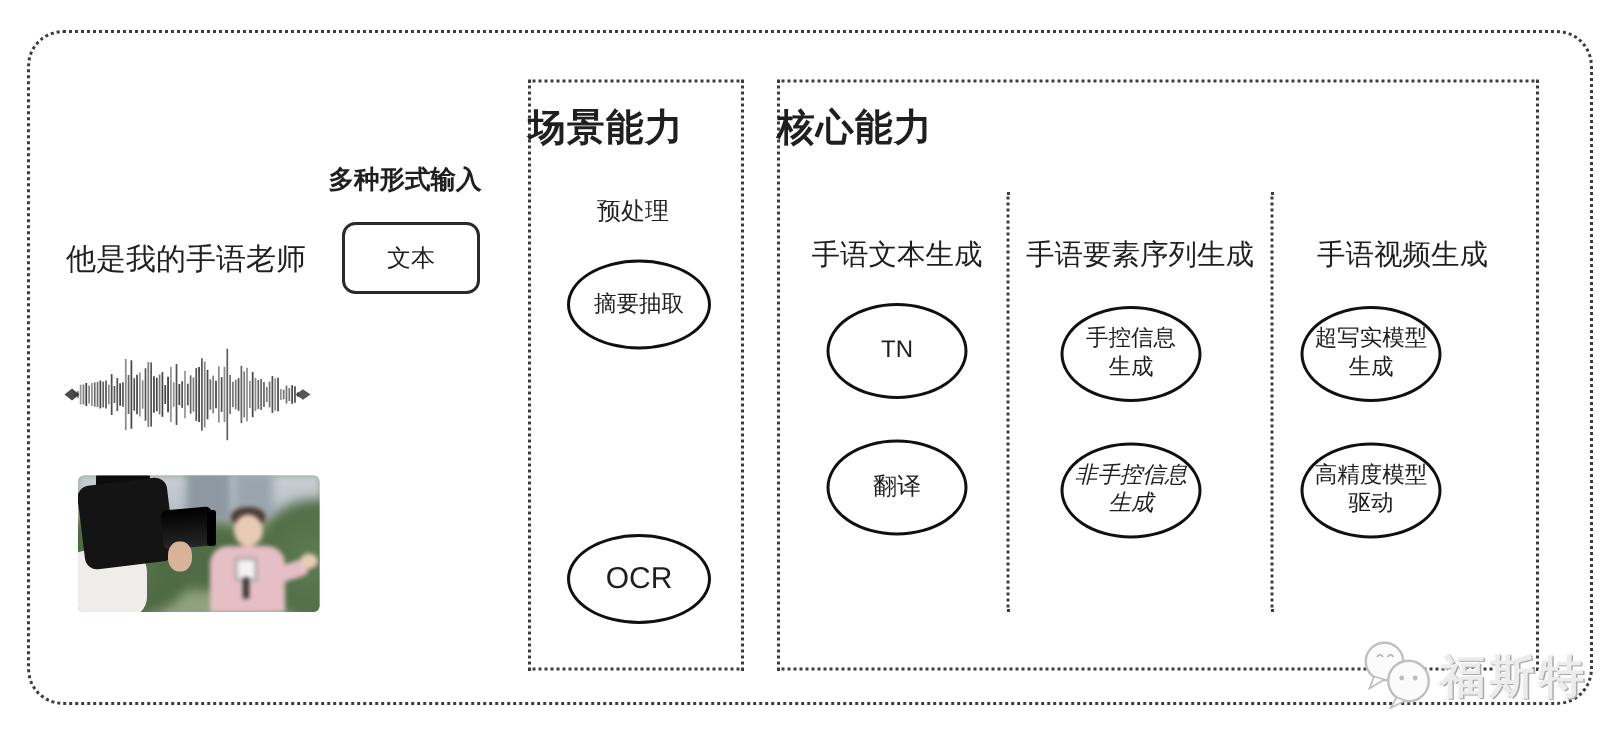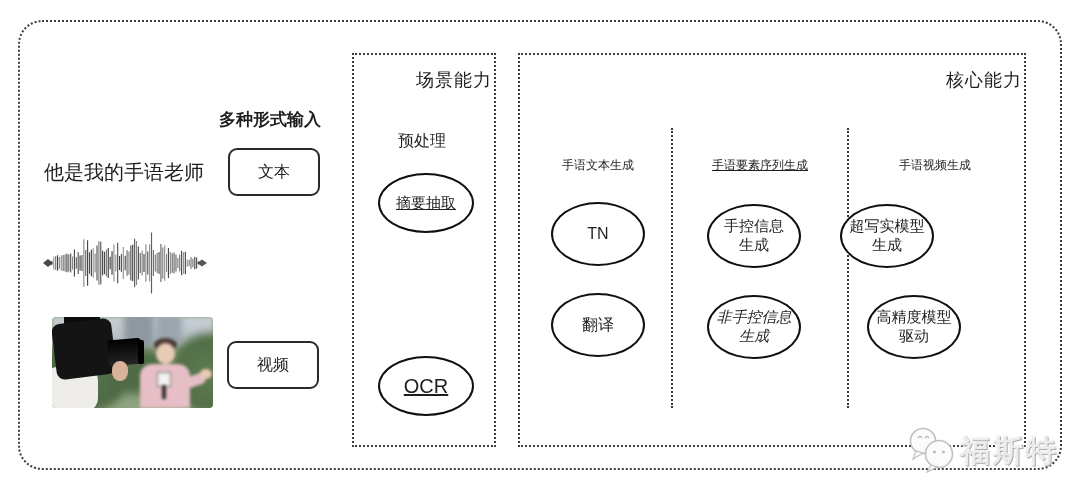--- a/index.html
+++ b/index.html
@@ -11,29 +11,29 @@
   
   .outer-border{
     left:18px;top:20px;width:1040px;height:446px;
     border:2px dotted #3c3c3c;border-radius:24px;
   }
   .dash-box{border:2px dotted #3c3c3c;background:#fff0;}
   .scene-box{left:352px;top:53px;width:140px;height:390px;}
   .core-box{left:518px;top:53px;width:504px;height:390px;}
   .vdivider{width:0;border-left:2px dotted #3c3c3c;top:128px;height:280px;}
 
-  .box-title{font-size:18px;font-weight:normal;text-align:right;letter-spacing:1px;}
+  .box-title{font-size:25px;font-weight:bold;text-align:left;letter-spacing:1px;}
   .scene-title{left:352px;top:68px;width:140px;}
   .core-title{left:518px;top:68px;width:504px;}
   .sub-label{font-size:16px;text-align:center;}
   .pre-label{left:352px;top:131px;width:140px;}
 
-  .col-header{font-size:12px;text-align:center;top:157px;white-space:nowrap;}
+  .col-header{font-size:19px;text-align:center;top:157px;white-space:nowrap;}
   .col-h1{left:521px;width:154px;}
-  .col-h2{left:674px;width:172px;text-decoration:underline;}
+  .col-h2{left:674px;width:172px;}
   .col-h3{left:850px;width:170px;}
 
   
   .input-title{left:210px;top:108px;width:120px;text-align:center;font-size:17px;font-weight:bold;}
   .sample-text{left:44px;top:159px;width:170px;font-size:20px;white-space:nowrap;}
   .input-box{
     width:88px;height:44px;border:2px solid #2a2a2a;border-radius:9px;
     display:flex;align-items:center;justify-content:center;font-size:16px;background:#fff;
   }
   .ib-text{left:228px;top:148px;}
@@ -41,30 +41,30 @@
   .ib-video{left:227px;top:341px;}
 
   .waveform{left:42px;top:226px;}
 
   
   .node{
     border:2.5px solid #101010;border-radius:50%;background:#fff;
     display:flex;align-items:center;justify-content:center;text-align:center;
     font-size:15px;line-height:1.25;white-space:pre-line;
   }
-  .node-mid{width:92px;height:56px;text-decoration:underline;}
+  .node-mid{width:92px;height:56px;}
   .n-sum{left:378px;top:173px;}
   .n-asr{left:378px;top:265px;font-size:16px;}
   .n-ocr{left:378px;top:356px;font-size:20px;}
   .node-core{width:90px;height:60px;}
   .n-tn{left:551px;top:202px;font-size:16px;}
   .n-tr{left:551px;top:293px;font-size:16px;}
   .n-mc{left:707px;top:204px;}
   .n-nmc{left:707px;top:295px;font-style:italic;}
-  .n-sr{left:840px;top:204px;}
+  .n-sr{left:867px;top:204px;}
   .n-hp{left:867px;top:295px;}
 
   
   .photo{left:52px;top:317px;width:161px;height:91px;border-radius:4px;overflow:hidden;background:#8fa37e;}
   .photo .abs{position:absolute;}
   .ph-sky{top:0;left:0;width:161px;height:30px;background:linear-gradient(#c9d0d6,#b3bdc3);filter:blur(2px);}
   .ph-b1{left:72px;top:-4px;width:30px;height:34px;background:#8d98a1;filter:blur(3px);}
   .ph-b2{left:104px;top:-2px;width:26px;height:28px;background:#9aa5ae;filter:blur(3px);}
   .ph-bushL{left:-14px;top:20px;width:92px;height:75px;background:radial-gradient(#5b7850,#445f3b);border-radius:50%;filter:blur(4px);}
   .ph-bushR{left:118px;top:16px;width:80px;height:80px;background:radial-gradient(#5e7c52,#4a6641);border-radius:50%;filter:blur(4px);}
@@ -210,23 +210,20 @@
       <div class="abs ph-cam-body"></div>
       <div class="abs ph-cam-lens"></div>
       <div class="abs ph-cam-ring"></div>
       <div class="abs ph-hand"></div>
     </div>
   </div>
 
   <div class="abs input-box ib-text">
     <span>文本</span>
   </div>
-  <div class="abs input-box ib-video">
-    <span>视频</span>
-  </div>
 
   <div class="abs dash-box scene-box"></div>
   <div class="abs box-title scene-title">场景能力</div>
   <div class="abs sub-label pre-label">预处理</div>
   <div class="abs node node-mid n-sum">摘要抽取</div>
   <div class="abs node node-mid n-ocr">OCR</div>
 
   <div class="abs dash-box core-box"></div>
   <div class="abs box-title core-title">核心能力</div>
   <div class="abs vdivider" style="left:671px;"></div>

